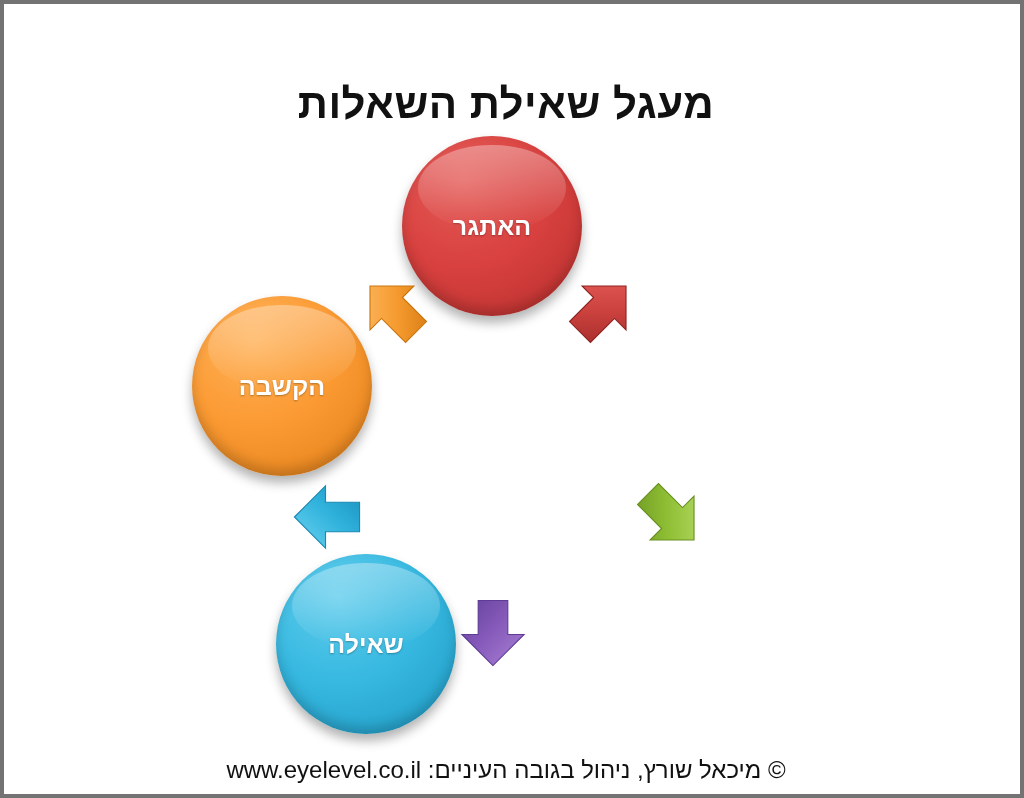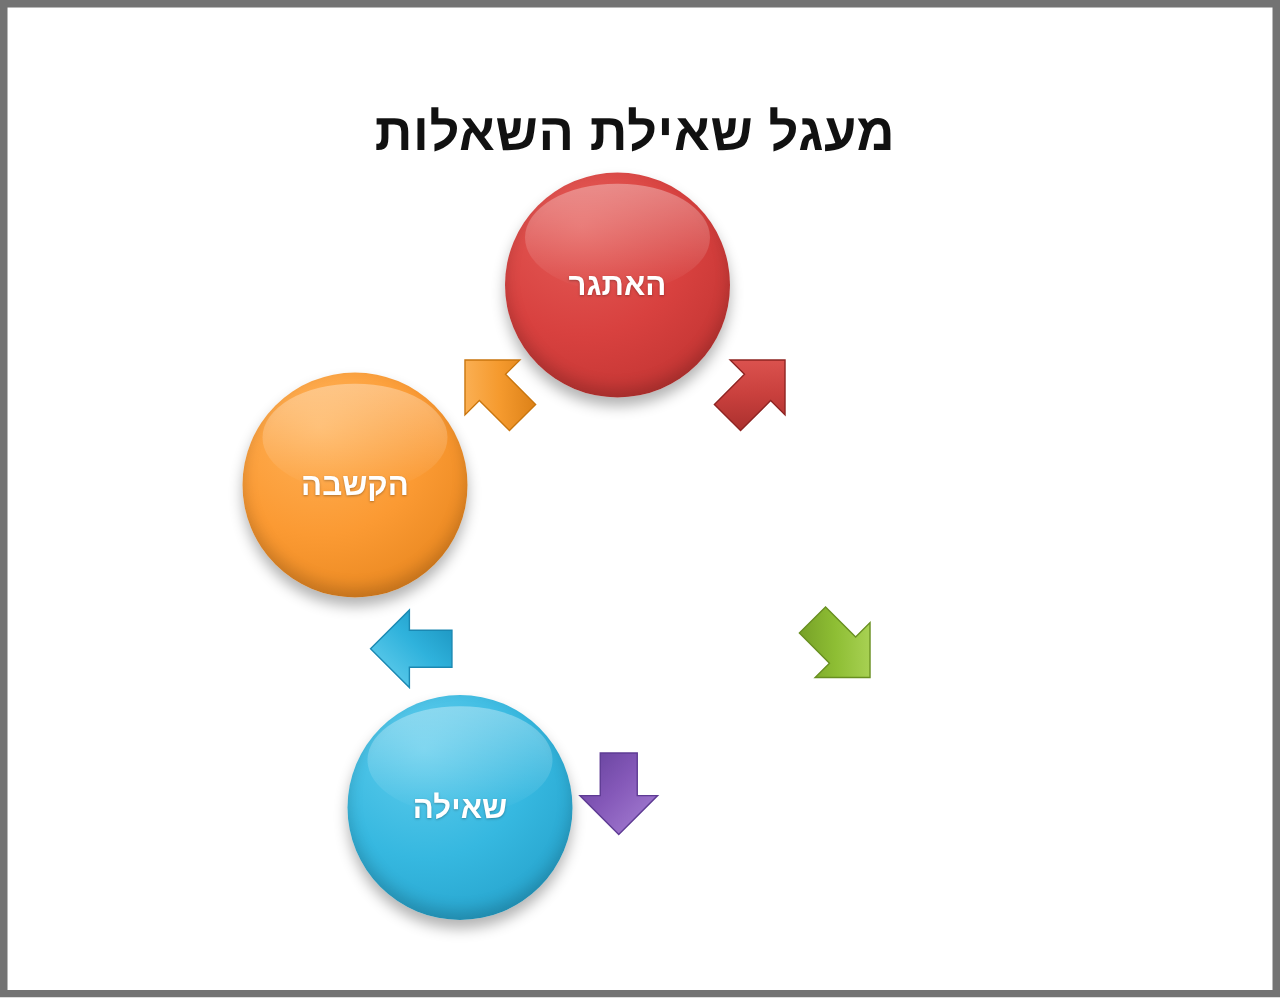--- a/index.html
+++ b/index.html
@@ -12,21 +12,21 @@
     height: 798px;
     overflow: hidden;
     font-family: "Liberation Sans", "DejaVu Sans", sans-serif;
   }
 
   #slide {
     position: relative;
     width: 1024px;
     height: 798px;
     box-sizing: border-box;
-    border: 6px solid #737373;
+    border: 4px solid #737373;
     background: #ffffff;
   }
 
   
   #title {
     position: absolute;
     top: 48px;
     left: 0;
     width: 1004px;
     text-align: center;
@@ -214,14 +214,18 @@
             <stop offset="55%" stop-color="#F59A2E"></stop>
             <stop offset="100%" stop-color="#D2770F"></stop>
           </linearGradient>
         </defs>
         <polygon points="50,6 92,48 70,48 70,94 30,94 30,48 8,48" fill="url(#gradOrange)" stroke="#C9760F" stroke-width="1.5"></polygon>
       </svg>
     </div>
 
   </div>
 
+  <div id="footer">
+    <span>© מיכאל שורץ, ניהול בגובה העיניים:</span>
+    <span class="url">www.eyelevel.co.il</span>
+  </div>
 
 </div>
 
 </body></html>

